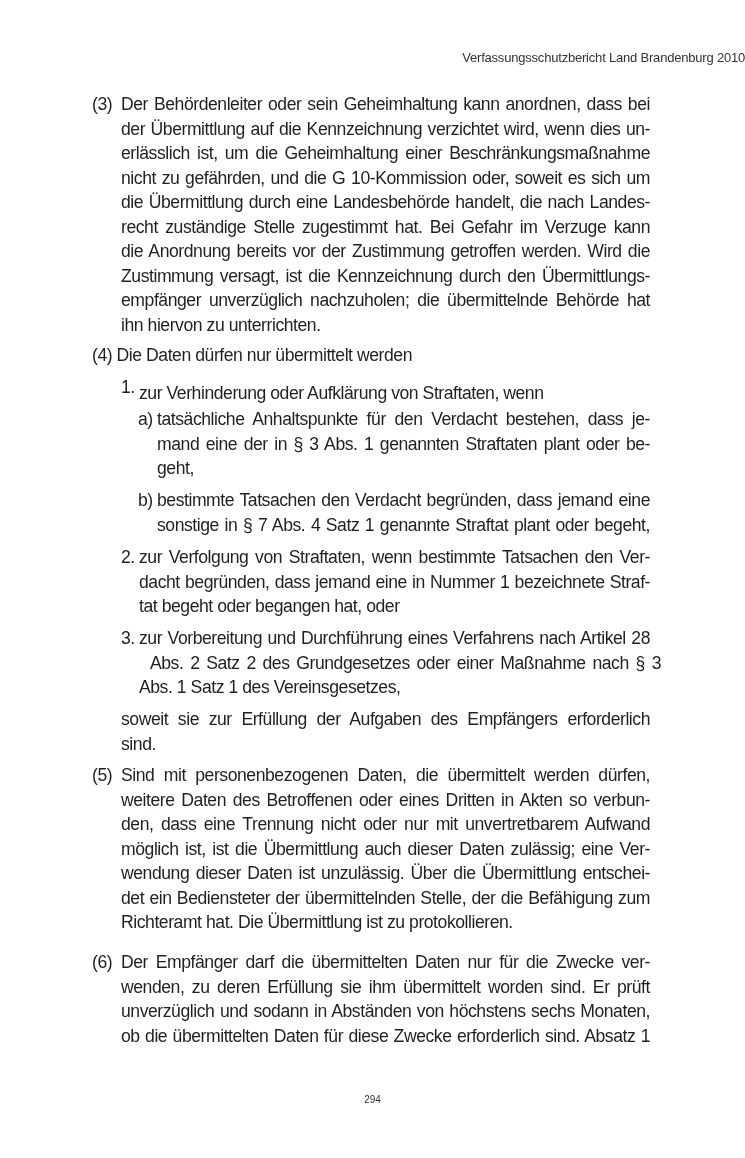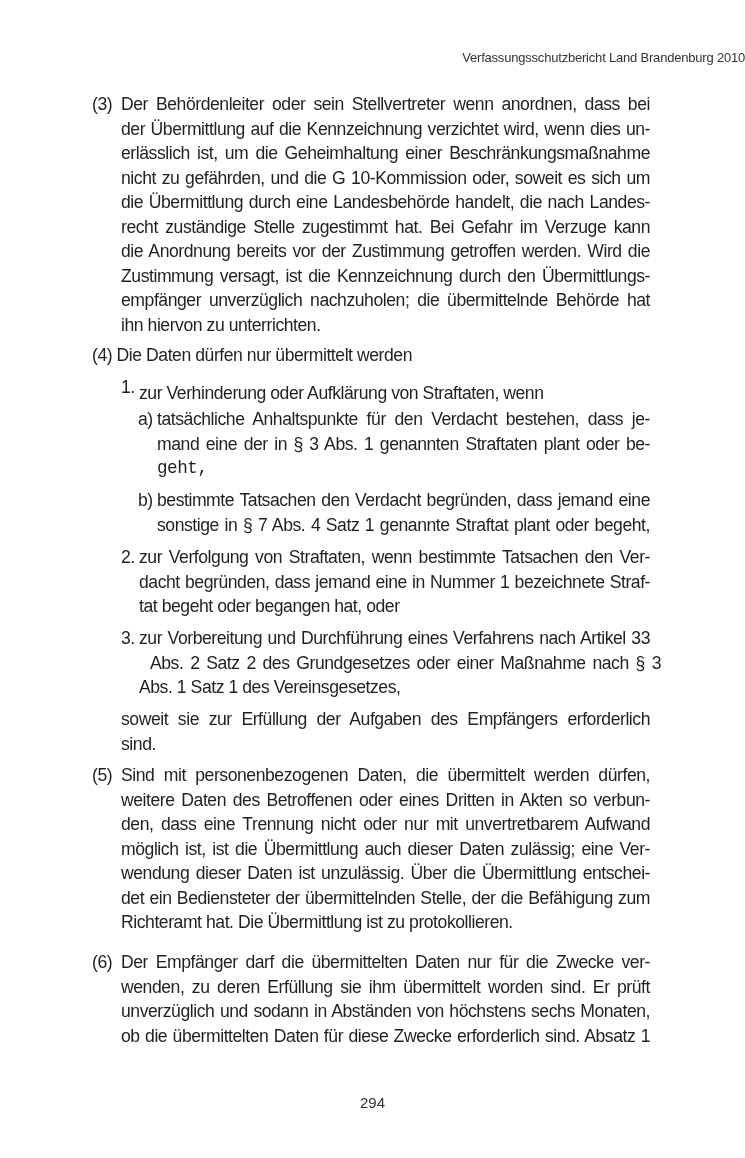--- a/index.html
+++ b/index.html
@@ -1,67 +1,67 @@
 <!DOCTYPE html>
 <html><head>
 <meta charset="utf-8">
 <style>
   html, body { margin:0; padding:0; background:#ffffff; }
   body { width:745px; height:1158px; position:relative; overflow:hidden;
          font-family:"Liberation Sans", sans-serif; color:#231f20; }
   .header { position:absolute; top:50px; left:0; width:745px; text-align:right;
             font-size:13px; color:#333; letter-spacing:-0.2px; }
   .footer { position:absolute; top:1094px; left:0; width:745px; text-align:center;
-            font-size:15px; color:#333; }
+            font-size:10px; color:#333; }
   .ln { position:absolute; font-size:17.6px; line-height:20px; white-space:nowrap;
         letter-spacing:-0.45px; }
   .j { text-align:justify; text-align-last:justify; white-space:normal; }
   .mark { position:absolute; font-size:17.6px; line-height:20px; letter-spacing:-0.45px; }
 </style>
 </head>
 <body>
 
 <div class="header">Verfassungsschutzbericht Land Brandenburg 2010</div>
 
 <div>
   <span class="mark" style="left:92px;top:94px;">(3)</span>
-  <div class="ln j" style="left:121px;top:94px;width:529px;">Der Behördenleiter oder sein Stellvertreter wenn anordnen, dass bei</div>
+  <div class="ln j" style="left:121px;top:94px;width:529px;">Der Behördenleiter oder sein Geheimhaltung kann anordnen, dass bei</div>
   <div class="ln j" style="left:121px;top:118.5px;width:529px;">der Übermittlung auf die Kennzeichnung verzichtet wird, wenn dies un-</div>
   <div class="ln j" style="left:121px;top:143px;width:529px;">erlässlich ist, um die Geheimhaltung einer Beschränkungsmaßnahme</div>
   <div class="ln j" style="left:121px;top:167.5px;width:529px;">nicht zu gefährden, und die G 10-Kommission oder, soweit es sich um</div>
   <div class="ln j" style="left:121px;top:192px;width:529px;">die Übermittlung durch eine Landesbehörde handelt, die nach Landes-</div>
   <div class="ln j" style="left:121px;top:216.5px;width:529px;">recht zuständige Stelle zugestimmt hat. Bei Gefahr im Verzuge kann</div>
   <div class="ln j" style="left:121px;top:241px;width:529px;">die Anordnung bereits vor der Zustimmung getroffen werden. Wird die</div>
   <div class="ln j" style="left:121px;top:265.5px;width:529px;">Zustimmung versagt, ist die Kennzeichnung durch den Übermittlungs-</div>
   <div class="ln j" style="left:121px;top:290px;width:529px;">empfänger unverzüglich nachzuholen; die übermittelnde Behörde hat</div>
   <div class="ln" style="left:121px;top:314.5px;">ihn hiervon zu unterrichten.</div>
 </div>
 
 <div>
   <div class="ln" style="left:92px;top:345px;">(4) Die Daten dürfen nur übermittelt werden</div>
 
   <span class="mark" style="left:121px;top:377px;">1.</span>
   <div class="ln" style="left:139px;top:383px;">zur Verhinderung oder Aufklärung von Straftaten, wenn</div>
 
   <span class="mark" style="left:138px;top:409px;">a)</span>
   <div class="ln j" style="left:157px;top:409px;width:493px;">tatsächliche Anhaltspunkte für den Verdacht bestehen, dass je-</div>
   <div class="ln j" style="left:157px;top:433.5px;width:493px;">mand eine der in § 3 Abs. 1 genannten Straftaten plant oder be-</div>
-  <div class="ln" style="left:157px;top:458px;font-family:Liberation Mono, monospace;">geht,</div>
+  <div class="ln" style="left:157px;top:458px;">geht,</div>
 
   <span class="mark" style="left:138px;top:490px;">b)</span>
   <div class="ln j" style="left:157px;top:490px;width:493px;">bestimmte Tatsachen den Verdacht begründen, dass jemand eine</div>
   <div class="ln j" style="left:157px;top:514.5px;width:493px;">sonstige in § 7 Abs. 4 Satz 1 genannte Straftat plant oder begeht,</div>
 
   <span class="mark" style="left:121px;top:547px;">2.</span>
   <div class="ln j" style="left:139px;top:547px;width:511px;">zur Verfolgung von Straftaten, wenn bestimmte Tatsachen den Ver-</div>
   <div class="ln j" style="left:139px;top:571.5px;width:511px;">dacht begründen, dass jemand eine in Nummer 1 bezeichnete Straf-</div>
   <div class="ln" style="left:139px;top:596px;">tat begeht oder begangen hat, oder</div>
 
   <span class="mark" style="left:121px;top:628px;">3.</span>
-  <div class="ln j" style="left:139px;top:628px;width:511px;">zur Vorbereitung und Durchführung eines Verfahrens nach Artikel 33</div>
+  <div class="ln j" style="left:139px;top:628px;width:511px;">zur Vorbereitung und Durchführung eines Verfahrens nach Artikel 28</div>
   <div class="ln j" style="left:139px;top:652.5px;width:511px;margin-left:11px;">Abs. 2 Satz 2 des Grundgesetzes oder einer Maßnahme nach § 3</div>
   <div class="ln" style="left:139px;top:677px;">Abs. 1 Satz 1 des Vereinsgesetzes,</div>
 
   <div class="ln j" style="left:121px;top:709px;width:529px;">soweit sie zur Erfüllung der Aufgaben des Empfängers erforderlich</div>
   <div class="ln" style="left:121px;top:733.5px;">sind.</div>
 </div>
 
 <div>
   <span class="mark" style="left:92px;top:765px;">(5)</span>
   <div class="ln j" style="left:121px;top:765px;width:529px;">Sind mit personenbezogenen Daten, die übermittelt werden dürfen,</div>

